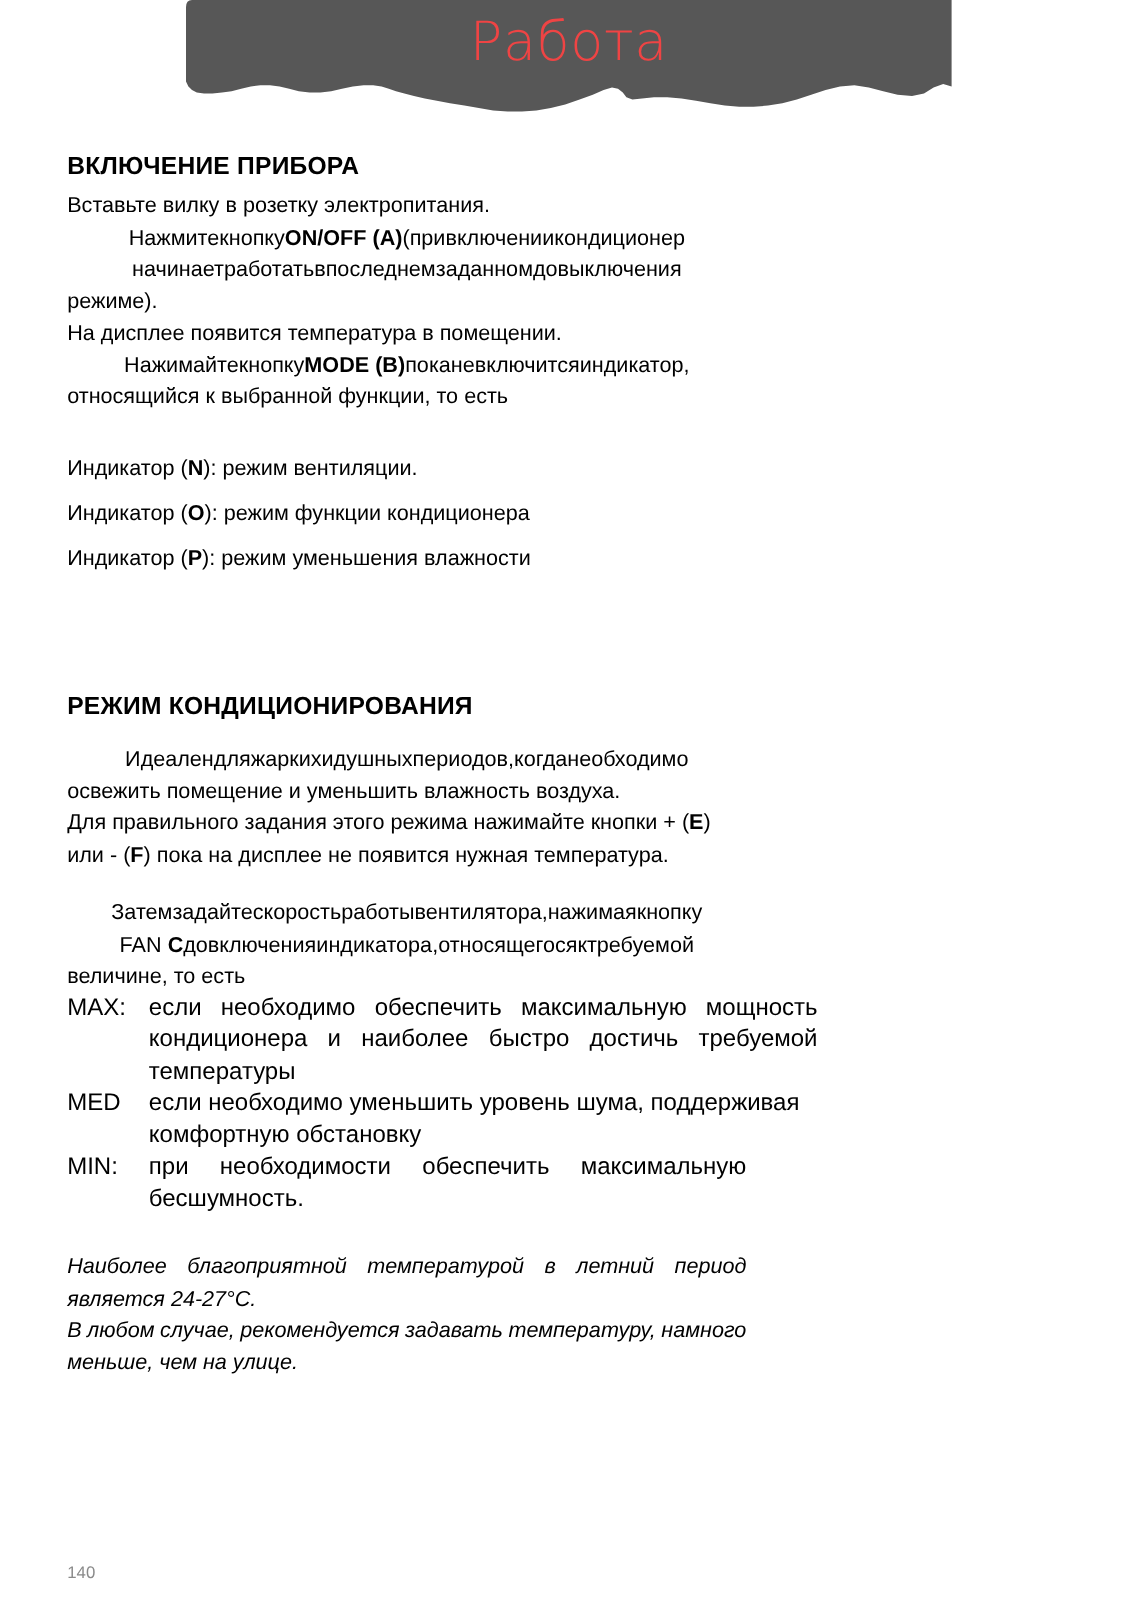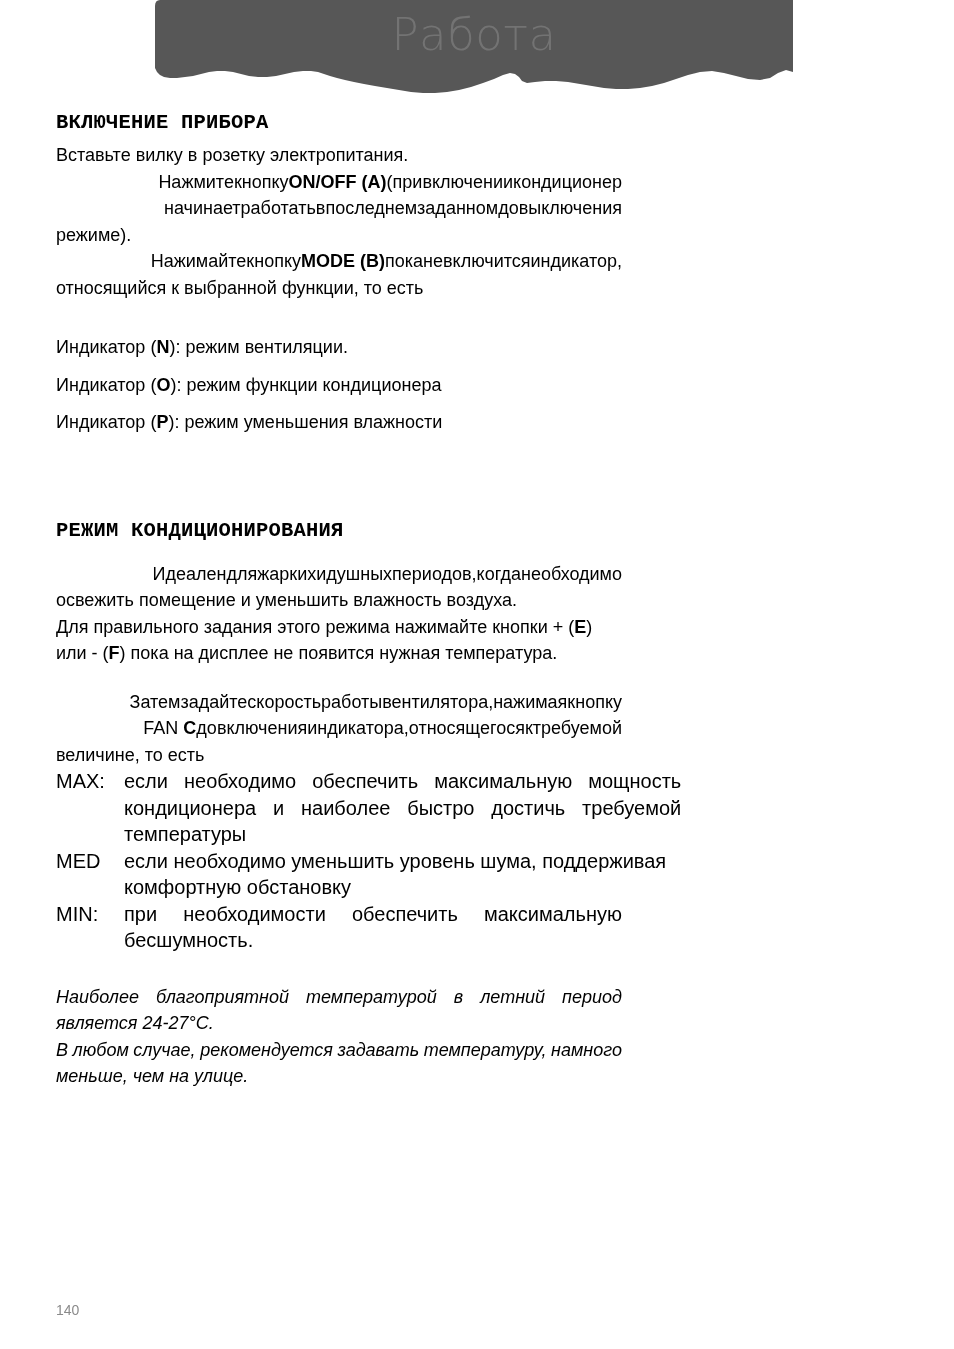--- a/index.html
+++ b/index.html
@@ -27,59 +27,59 @@
   }
   .banner-svg {
     display: block;
   }
   .banner-title {
     position: absolute;
     left: 155px;
     top: 9px;
     width: 638px;
     text-align: center;
-    color: #737373;
+    color: #ef4444;
     font-family: "DejaVu Sans", sans-serif;
     font-weight: 300;
     font-size: 45px;
     letter-spacing: 0.5px;
     line-height: 52px;
     white-space: nowrap;
   }
 
   
   .page {
     position: absolute;
     left: 56px;
     top: 110px;
     width: 566px;
   }
 
   h2.section-heading {
-    font-family: Liberation Mono, monospace;
+    font-family: Liberation Sans, sans-serif;
     font-weight: bold;
     font-size: 20.5px;
     line-height: 26px;
     letter-spacing: 0.2px;
-    margin: 0 0 6px 0;
+    margin: 16px 0 6px 0;
     white-space: nowrap;
   }
   .b {
     font-weight: bold;
   }
 
   
   .line {
     font-size: 18px;
     line-height: 26.5px;
     display: flex;
     white-space: pre;
   }
   .line.justify {
-    justify-content: flex-end;
+    justify-content: center;
   }
   .line.flow {
     display: block;
     white-space: normal;
   }
 
   .gap-sm { height: 11px; }
   .gap-md { height: 22px; }
   .gap-lg { height: 30px; }
   .gap-xl { height: 60px; }
@@ -254,20 +254,21 @@
       <span>работать</span>
       <span>в</span>
       <span>последнем</span>
       <span>заданном</span>
       <span>до</span>
       <span>выключения</span>
     </div>
     <div class="line flow">режиме).</div>
   </div>
 
+  <div class="line flow">На дисплее появится температура в помещении.</div>
 
   <div>
     <div class="line justify">
       <span>Нажимайте</span>
       <span>кнопку</span>
       <span class="b">MODE (B)</span>
       <span>пока</span>
       <span>не</span>
       <span>включится</span>
       <span>индикатор,</span>

